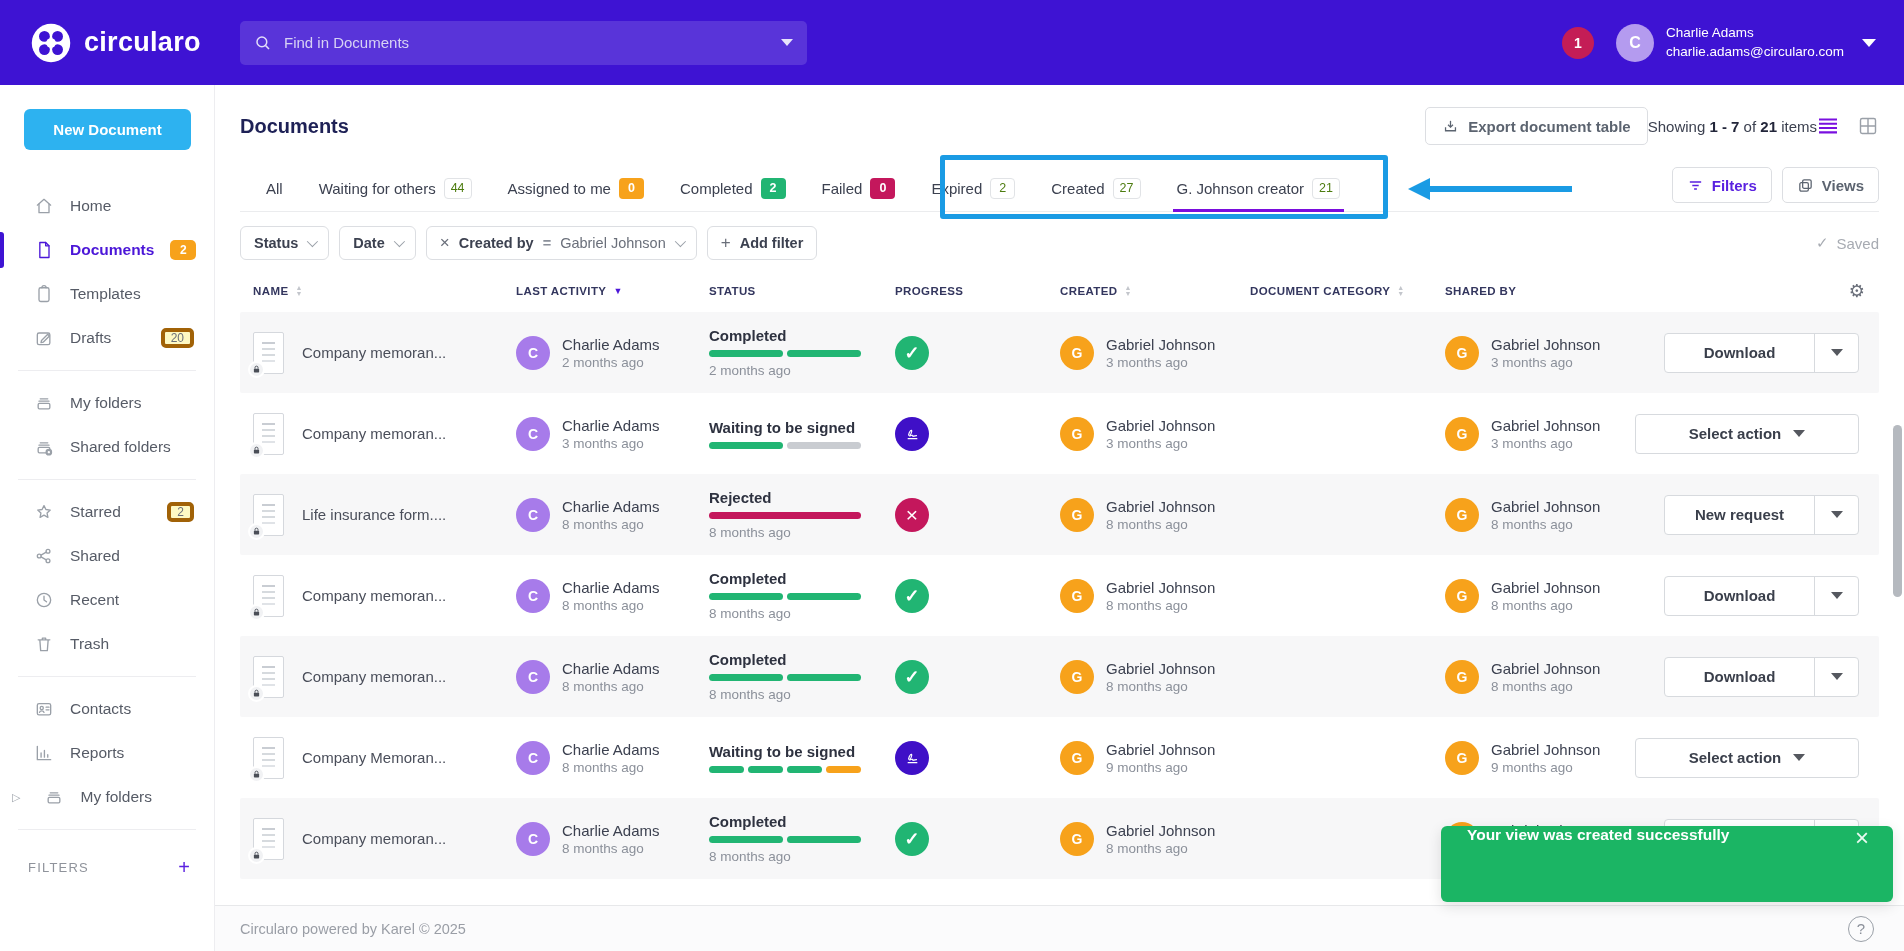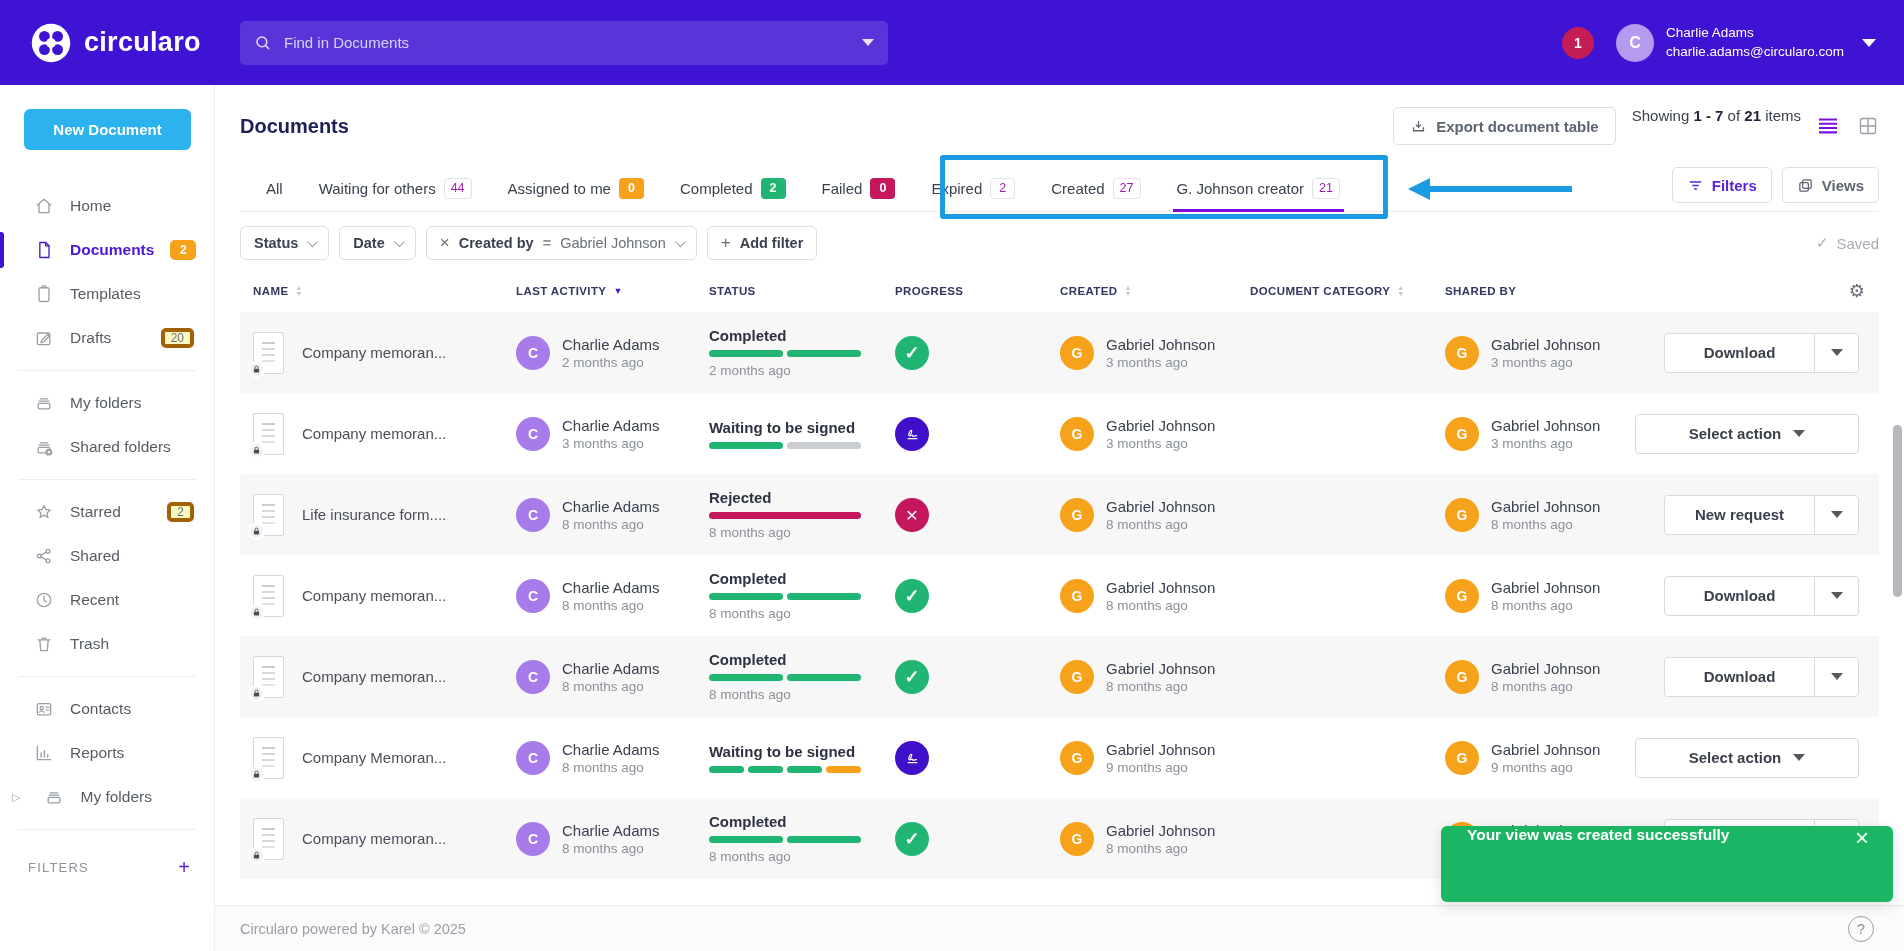--- a/index.html
+++ b/index.html
@@ -2,21 +2,21 @@
 <html><head>
 <meta charset="utf-8">
 <style>
   * { margin:0; padding:0; box-sizing:border-box; }
   html,body { width:1904px; height:951px; overflow:hidden; font-family:"Liberation Sans", sans-serif; background:#fff; }
 
   
   .topbar { position:fixed; top:0; left:0; right:0; height:85px; background:#3e13d3; display:flex; align-items:center; z-index:30; }
   .brand { display:flex; align-items:center; gap:12px; padding-left:30px; width:215px; }
   .brand-text { color:#fff; font-size:27px; font-weight:800; letter-spacing:.3px; }
-  .searchbox { margin-left:25px; width:648px; height:44px; background:rgba(255,255,255,.14); border-radius:5px; display:flex; align-items:center; padding:0 14px; gap:12px; }
+  .searchbox { margin-left:25px; width:567px; height:44px; background:rgba(255,255,255,.14); border-radius:5px; display:flex; align-items:center; padding:0 14px; gap:12px; }
   .searchbox input { flex:1; background:transparent; border:none; outline:none; color:#fff; font-size:15px; font-family:inherit; }
   .searchbox input::placeholder { color:#d7d2f4; }
   .search-chevron { width:0; height:0; border-left:6px solid transparent; border-right:6px solid transparent; border-top:7px solid #e7e3fb; }
   .top-right { margin-left:auto; display:flex; align-items:center; gap:22px; padding-right:28px; }
   .notif-badge { width:32px; height:32px; border-radius:50%; background:#c41d56; color:#fff; font-size:14px; font-weight:700; display:flex; align-items:center; justify-content:center; }
   .userbox { display:flex; align-items:center; gap:12px; }
   .user-avatar { width:38px; height:38px; border-radius:50%; background:#b49bef; color:#fff; font-size:16px; font-weight:700; display:flex; align-items:center; justify-content:center; }
   .user-meta { color:#fff; font-size:13.5px; line-height:1.35; }
   .user-caret { width:0; height:0; border-left:7px solid transparent; border-right:7px solid transparent; border-top:8px solid #fff; margin-left:6px; }
 
@@ -35,35 +35,35 @@
   .sbadge.outline { background:#fef9c3; color:#6a6f7a; border:4px solid #a16207; font-weight:400; }
   .side-divider { height:1px; background:#ededf0; margin:10px 18px; }
   .filters-row { display:flex; align-items:center; justify-content:space-between; padding:16px 24px 0 28px; }
   .filters-row .flbl { color:#8f939b; font-size:13px; letter-spacing:1.2px; }
   .filters-row .fplus { color:#5a21e0; font-size:20px; font-weight:400; cursor:pointer; }
 
   
   .main { position:fixed; top:85px; left:215px; right:0; bottom:46px; background:#fff; overflow:hidden; padding:22px 25px 0 25px; }
   .page-head { display:flex; align-items:center; }
   .page-title { color:#1e2156; font-size:20px; font-weight:800; }
-  .head-right { margin-left:auto; display:flex; gap:16px; }
+  .head-right { margin-left:auto; display:flex; align-items:center; }
   .export-btn { height:38px; border:1px solid #dcdee2; background:#fff; border-radius:5px; display:flex; align-items:center; gap:9px; padding:0 16px; color:#5c6470; font-size:15px; font-weight:600; cursor:pointer; font-family:inherit; }
   .showing { color:#3c4150; font-size:15px; }
   .showing b { color:#23263a; }
   .view-icons { display:flex; align-items:center; gap:18px; }
   .vicon { width:22px; height:22px; display:flex; align-items:center; justify-content:center; cursor:pointer; }
 
   
   .tabs-wrap { position:relative; margin-top:20px; border-bottom:1px solid #ebecee; }
   .tabs { display:flex; align-items:center; gap:36px; height:46px; padding-left:26px; }
   .tab { display:flex; align-items:center; gap:8px; color:#3c4150; font-size:15px; cursor:pointer; position:relative; height:100%; }
   .tab.active { font-weight:400; }
   .tab.active::after { content:''; position:absolute; left:-4px; right:-4px; bottom:-1px; height:3px; background:#7a0ddd; }
   .tbadge { min-width:25px; height:21px; border-radius:4px; padding:0 6px; font-size:12.5px; display:flex; align-items:center; justify-content:center; }
-  .tbadge.outline { background:#fff; border:1px solid #e1e3e6; color:#a21caf; }
+  .tbadge.outline { background:#fff; border:1px solid #e1e3e6; color:#4d7c0f; }
   .tbadge.orange { background:#f7a21b; color:#fff; font-weight:700; }
   .tbadge.green { background:#21b573; color:#fff; font-weight:700; }
   .tbadge.crimson { background:#c4175c; color:#fff; font-weight:700; }
   .anno-box { position:absolute; left:700px; top:-10px; width:448px; height:64px; border:5px solid #1a9be4; border-radius:3px; pointer-events:none; z-index:5; }
   .anno-arrow { position:absolute; left:1168px; top:13px; width:164px; height:22px; pointer-events:none; z-index:5; }
   .anno-arrow .shaft { position:absolute; left:20px; top:8px; right:0; height:6px; background:#1a9be4; }
   .anno-arrow .head { position:absolute; left:0; top:0; width:0; height:0; border-top:11px solid transparent; border-bottom:11px solid transparent; border-right:22px solid #1a9be4; }
   .tabs-right { position:absolute; right:0; top:2px; display:flex; gap:10px; }
   .ghost-btn { height:36px; border:1px solid #dcdee2; background:#fff; border-radius:5px; display:flex; align-items:center; gap:8px; padding:0 14px; font-size:15px; font-weight:600; cursor:pointer; font-family:inherit; }
   .ghost-btn.purple { color:#5a21e0; }

